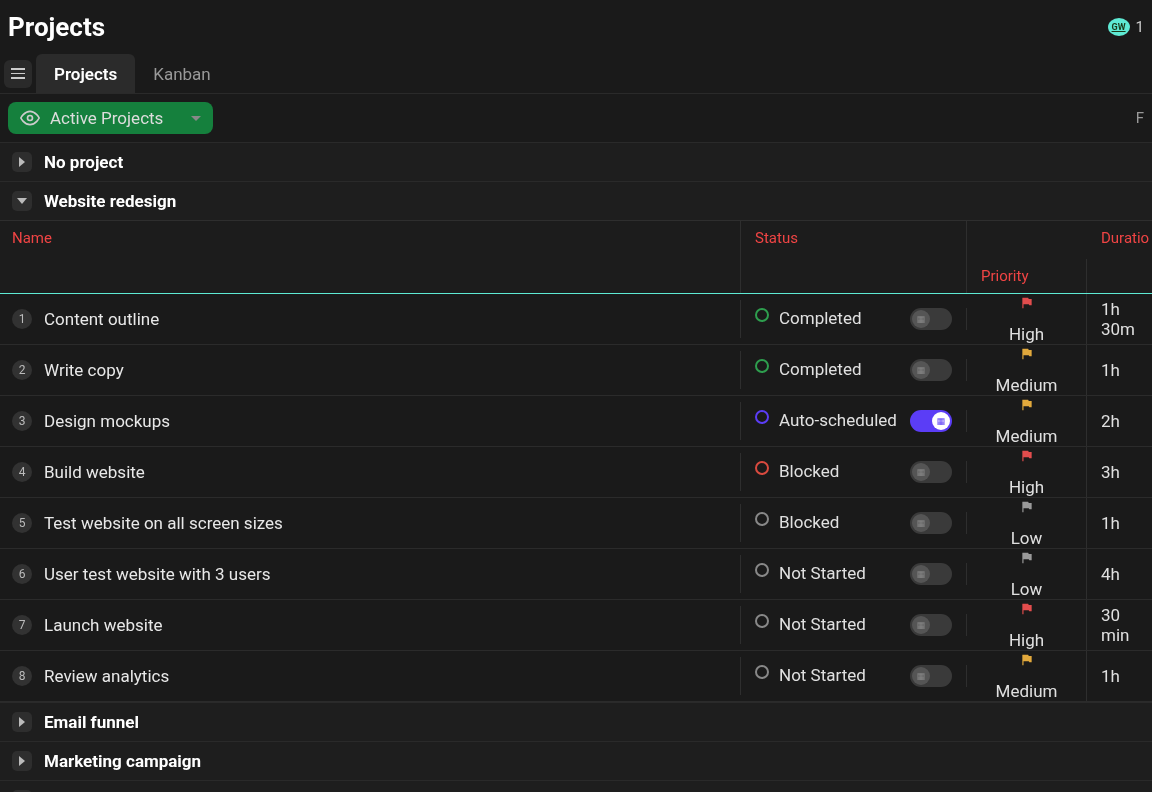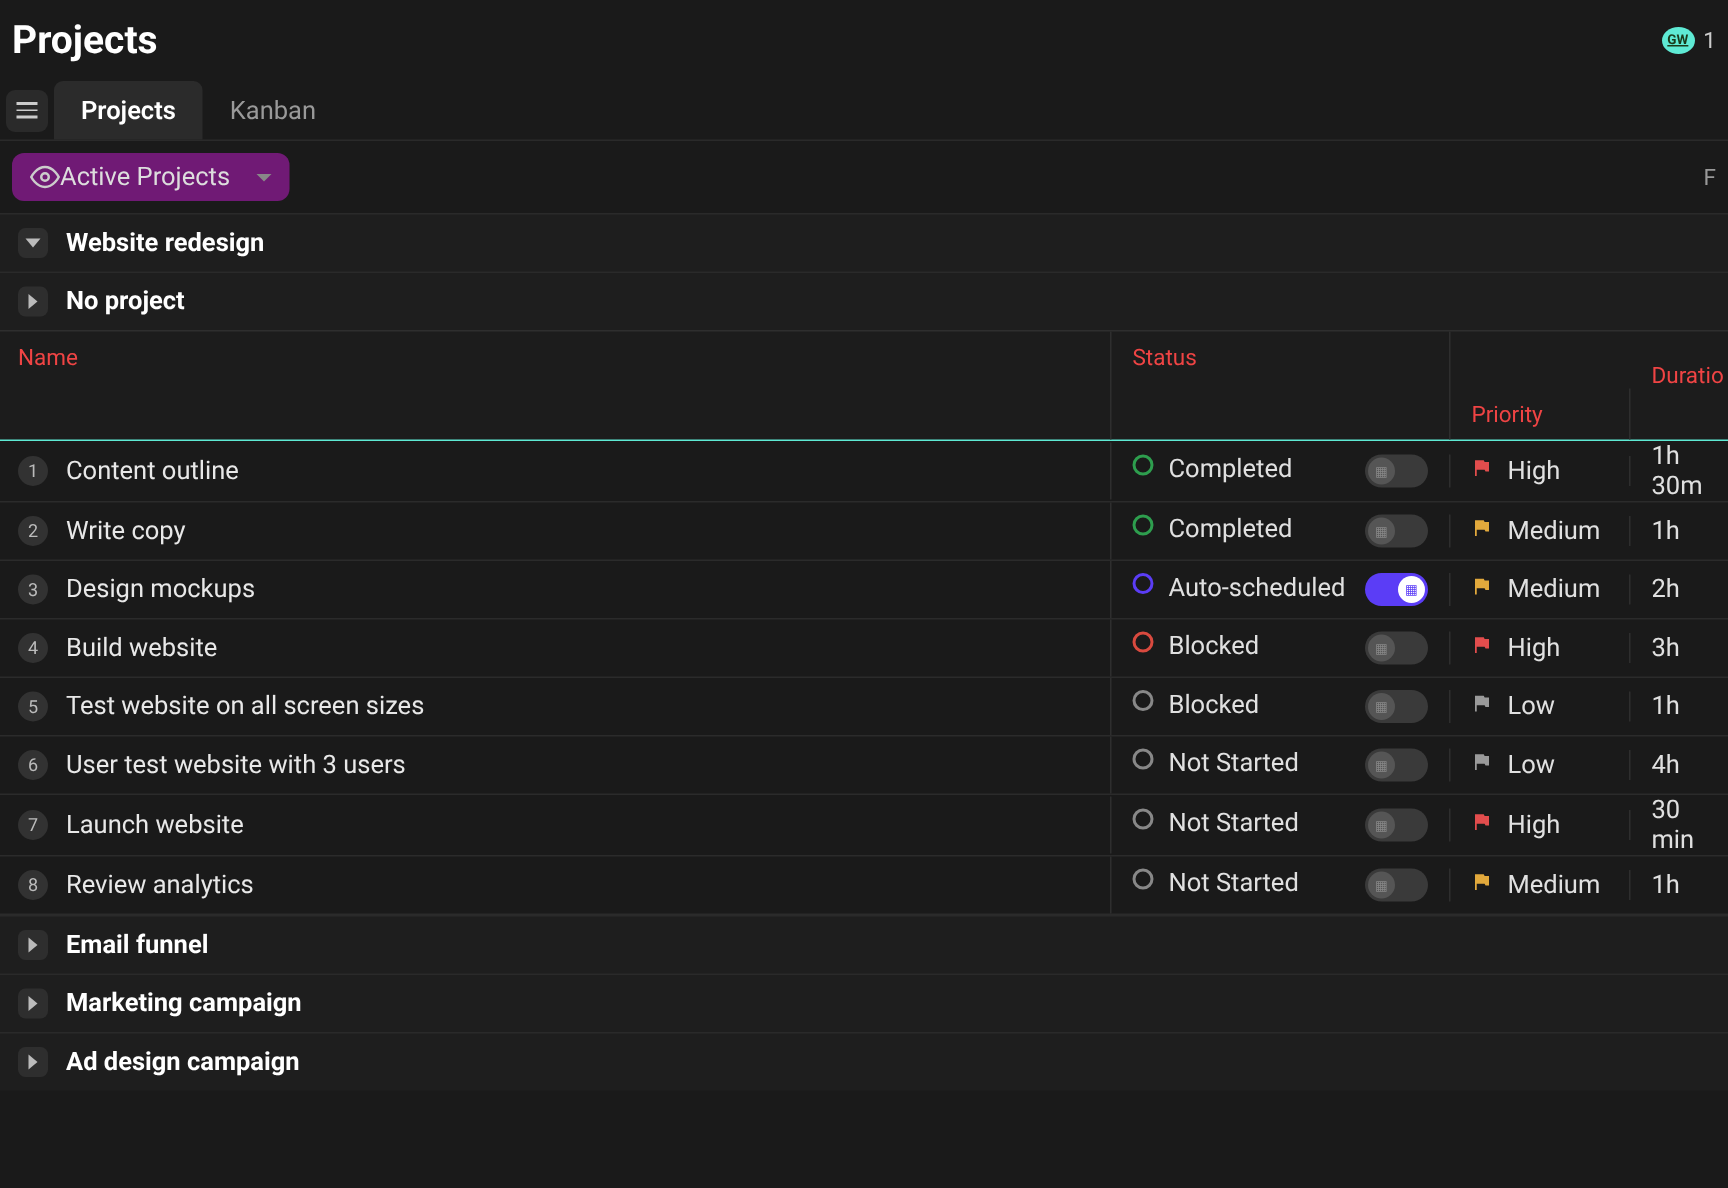--- a/index.html
+++ b/index.html
@@ -101,21 +101,22 @@
     .filter-bar {
       display: flex;
       align-items: center;
       justify-content: space-between;
       padding: 8px 8px;
       background: #1a1a1a;
     }
     .filter-select {
       display: flex;
       align-items: center;
-      background: #701a75;
+      gap: 10px;
+      background: #15803d;
       padding: 6px 12px;
       border-radius: 8px;
       cursor: pointer;
       text-align: center;
     }
     .eye-icon svg { display: block; }
     .filter-label {
       color: #ddd;
       font-size: 17px;
     }
@@ -176,21 +177,21 @@
       font-size: 15px;
       color: #ef4444;
     }
     .col {
       padding: 8px 14px;
       border-right: 1px solid #2e2e2e;
     }
     .col-name { flex: 1; padding-left: 12px; }
     .col-status { width: 226px; }
     .col-priority { width: 120px; margin-top: 38px; }
-    .col-duration { width: 65px; padding-right: 0; border-right: none; margin-top: 12px; }
+    .col-duration { width: 65px; padding-right: 0; border-right: none; }
     .task-row {
       display: flex;
       align-items: center;
       border-bottom: 1px solid #2b2b2b;
       font-size: 17px;
     }
     .task-name-cell {
       flex: 1;
       display: flex;
       align-items: center;
@@ -262,20 +263,21 @@
       color: #888;
     }
     .toggle.on .cal-icon { color: #5b3df6; }
     .priority-cell {
       width: 120px;
       display: flex;
       align-items: center;
       gap: 10px;
       padding: 0 14px;
       border-right: 1px solid #2e2e2e;
+      flex-direction: column;
     }
     .flag { width: 14px; height: 14px; flex-shrink: 0; }
     .priority-text { color: #e0e0e0; }
     .duration-cell {
       width: 65px;
       padding: 0 0 0 14px;
       color: #e0e0e0;
     }
   </style>
 </head>
@@ -313,29 +315,29 @@
     </span>
     <span class="filter-label">Active Projects</span>
     <span class="chevron-down"></span>
   </div>
   <div class="filter-right">F</div>
 </div>
 
 <div id="groups-container">
     <div class="group-header">
     <span class="chevron">
+      <span class="chevron-right-icon"></span>
+    </span>
+    <span class="group-title">No project</span>
+  </div>
+    <div class="group-header">
+    <span class="chevron">
       <span class="chevron-down-icon"></span>
     </span>
     <span class="group-title">Website redesign</span>
-  </div>
-    <div class="group-header">
-    <span class="chevron">
-      <span class="chevron-right-icon"></span>
-    </span>
-    <span class="group-title">No project</span>
   </div>
     <div class="column-headers">
       <div class="col col-name">Name</div>
       <div class="col col-status">Status</div>
       <div class="col col-priority">Priority</div>
       <div class="col col-duration">Duratio</div>
     </div>
     <div class="task-row">
         <div class="task-name-cell">
           <span class="task-num">1</span>

